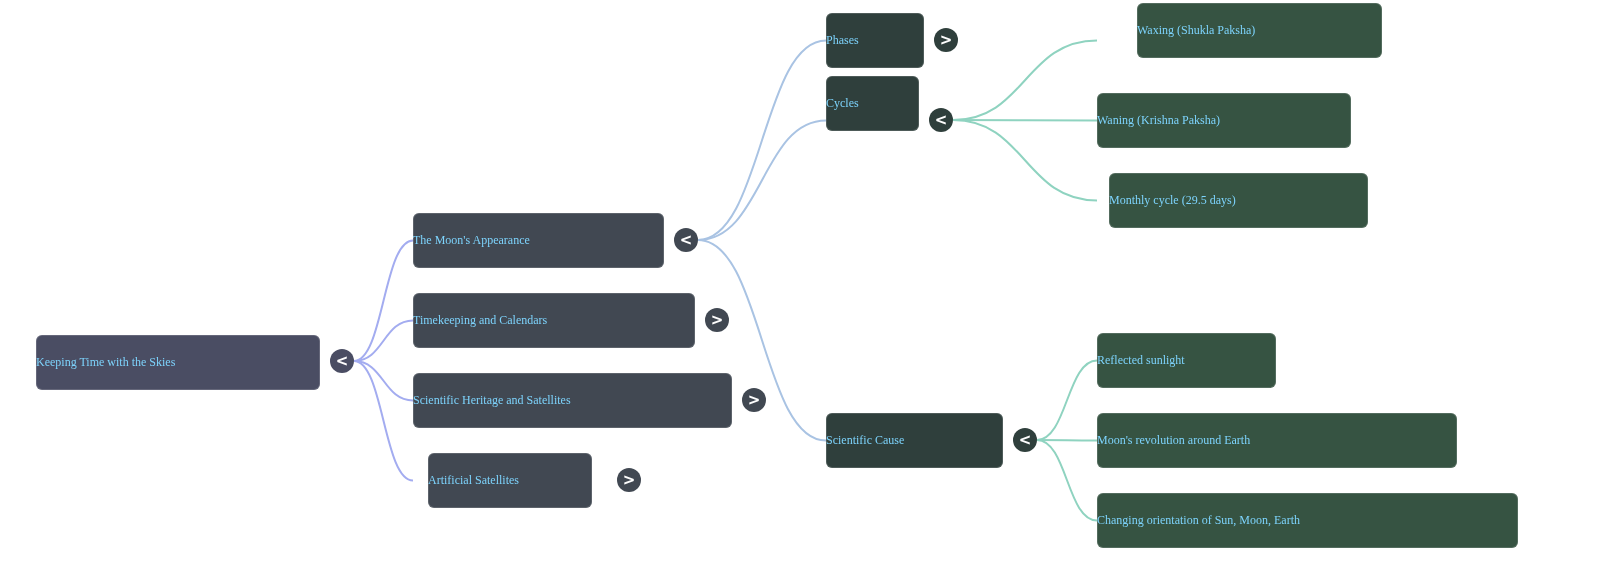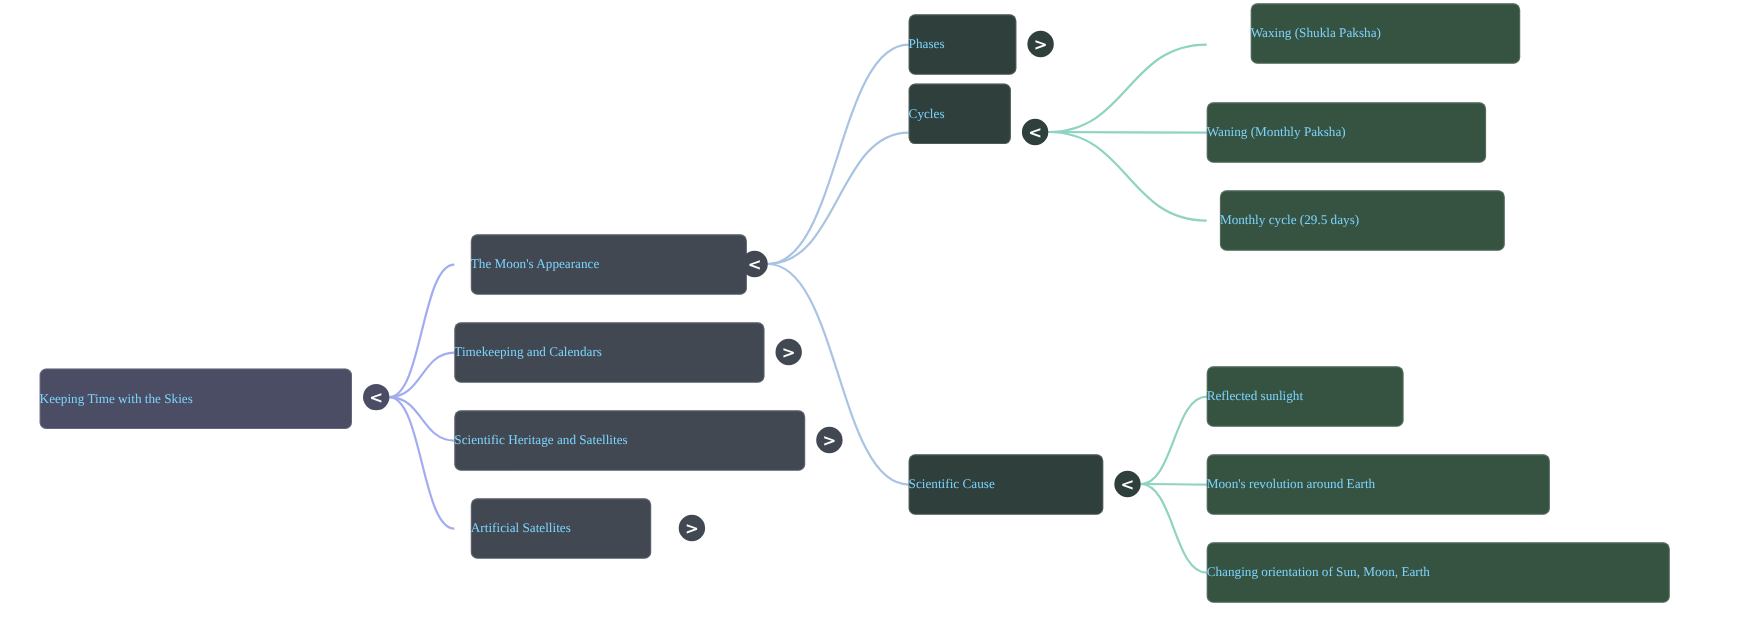--- a/index.html
+++ b/index.html
@@ -37,21 +37,21 @@
     <path d="M1037,440 C1067,440 1067,360.5 1097,360.5" fill="none" stroke="#8fd3c0" stroke-width="2"></path>
     <path d="M1037,440 C1067,440 1067,440.5 1097,440.5" fill="none" stroke="#8fd3c0" stroke-width="2"></path>
     <path d="M1037,440 C1067,440 1067,520.5 1097,520.5" fill="none" stroke="#8fd3c0" stroke-width="2"></path>
   </svg>
 
 <div class="node lvl0" style="left:36px;top:335px;width:284px;">
   <span>Keeping Time with the Skies</span>
 </div>
 <div class="toggle t0" style="left:330px;top:349px;">&lt;</div>
 
-<div class="node lvl1" style="left:428px;top:213px;width:251px;">
+<div class="node lvl1" style="left:413px;top:213px;width:251px;">
   <span>The Moon's Appearance</span>
 </div>
 <div class="toggle t1" style="left:674px;top:228px;">&lt;</div>
 
 <div class="node lvl1" style="left:413px;top:293px;width:282px;">
   <span>Timekeeping and Calendars</span>
 </div>
 <div class="toggle t1" style="left:705px;top:308px;">&gt;</div>
 
 <div class="node lvl1" style="left:413px;top:373px;width:319px;">
@@ -76,27 +76,27 @@
 
 <div class="node lvl2" style="left:826px;top:413px;width:177px;">
   <span>Scientific Cause</span>
 </div>
 <div class="toggle t2" style="left:1013px;top:428px;">&lt;</div>
 
 <div class="node lvl3" style="left:1097px;top:3px;width:245px;margin-left:40px;">
   <span>Waxing (Shukla Paksha)</span>
 </div>
 <div class="node lvl3" style="left:1097px;top:93px;width:254px;">
-  <span>Waning (Monthly Paksha)</span>
+  <span>Waning (Krishna Paksha)</span>
 </div>
 <div class="node lvl3" style="left:1097px;top:173px;width:259px;margin-left:12px;">
   <span>Monthly cycle (29.5 days)</span>
 </div>
 
 <div class="node lvl3" style="left:1097px;top:333px;width:179px;">
   <span>Reflected sunlight</span>
 </div>
-<div class="node lvl3" style="left:1097px;top:413px;width:312px;">
+<div class="node lvl3" style="left:1097px;top:413px;width:360px;">
   <span>Moon's revolution around Earth</span>
 </div>
 <div class="node lvl3" style="left:1097px;top:493px;width:421px;">
   <span>Changing orientation of Sun, Moon, Earth</span>
 </div>
 
 </body></html>

